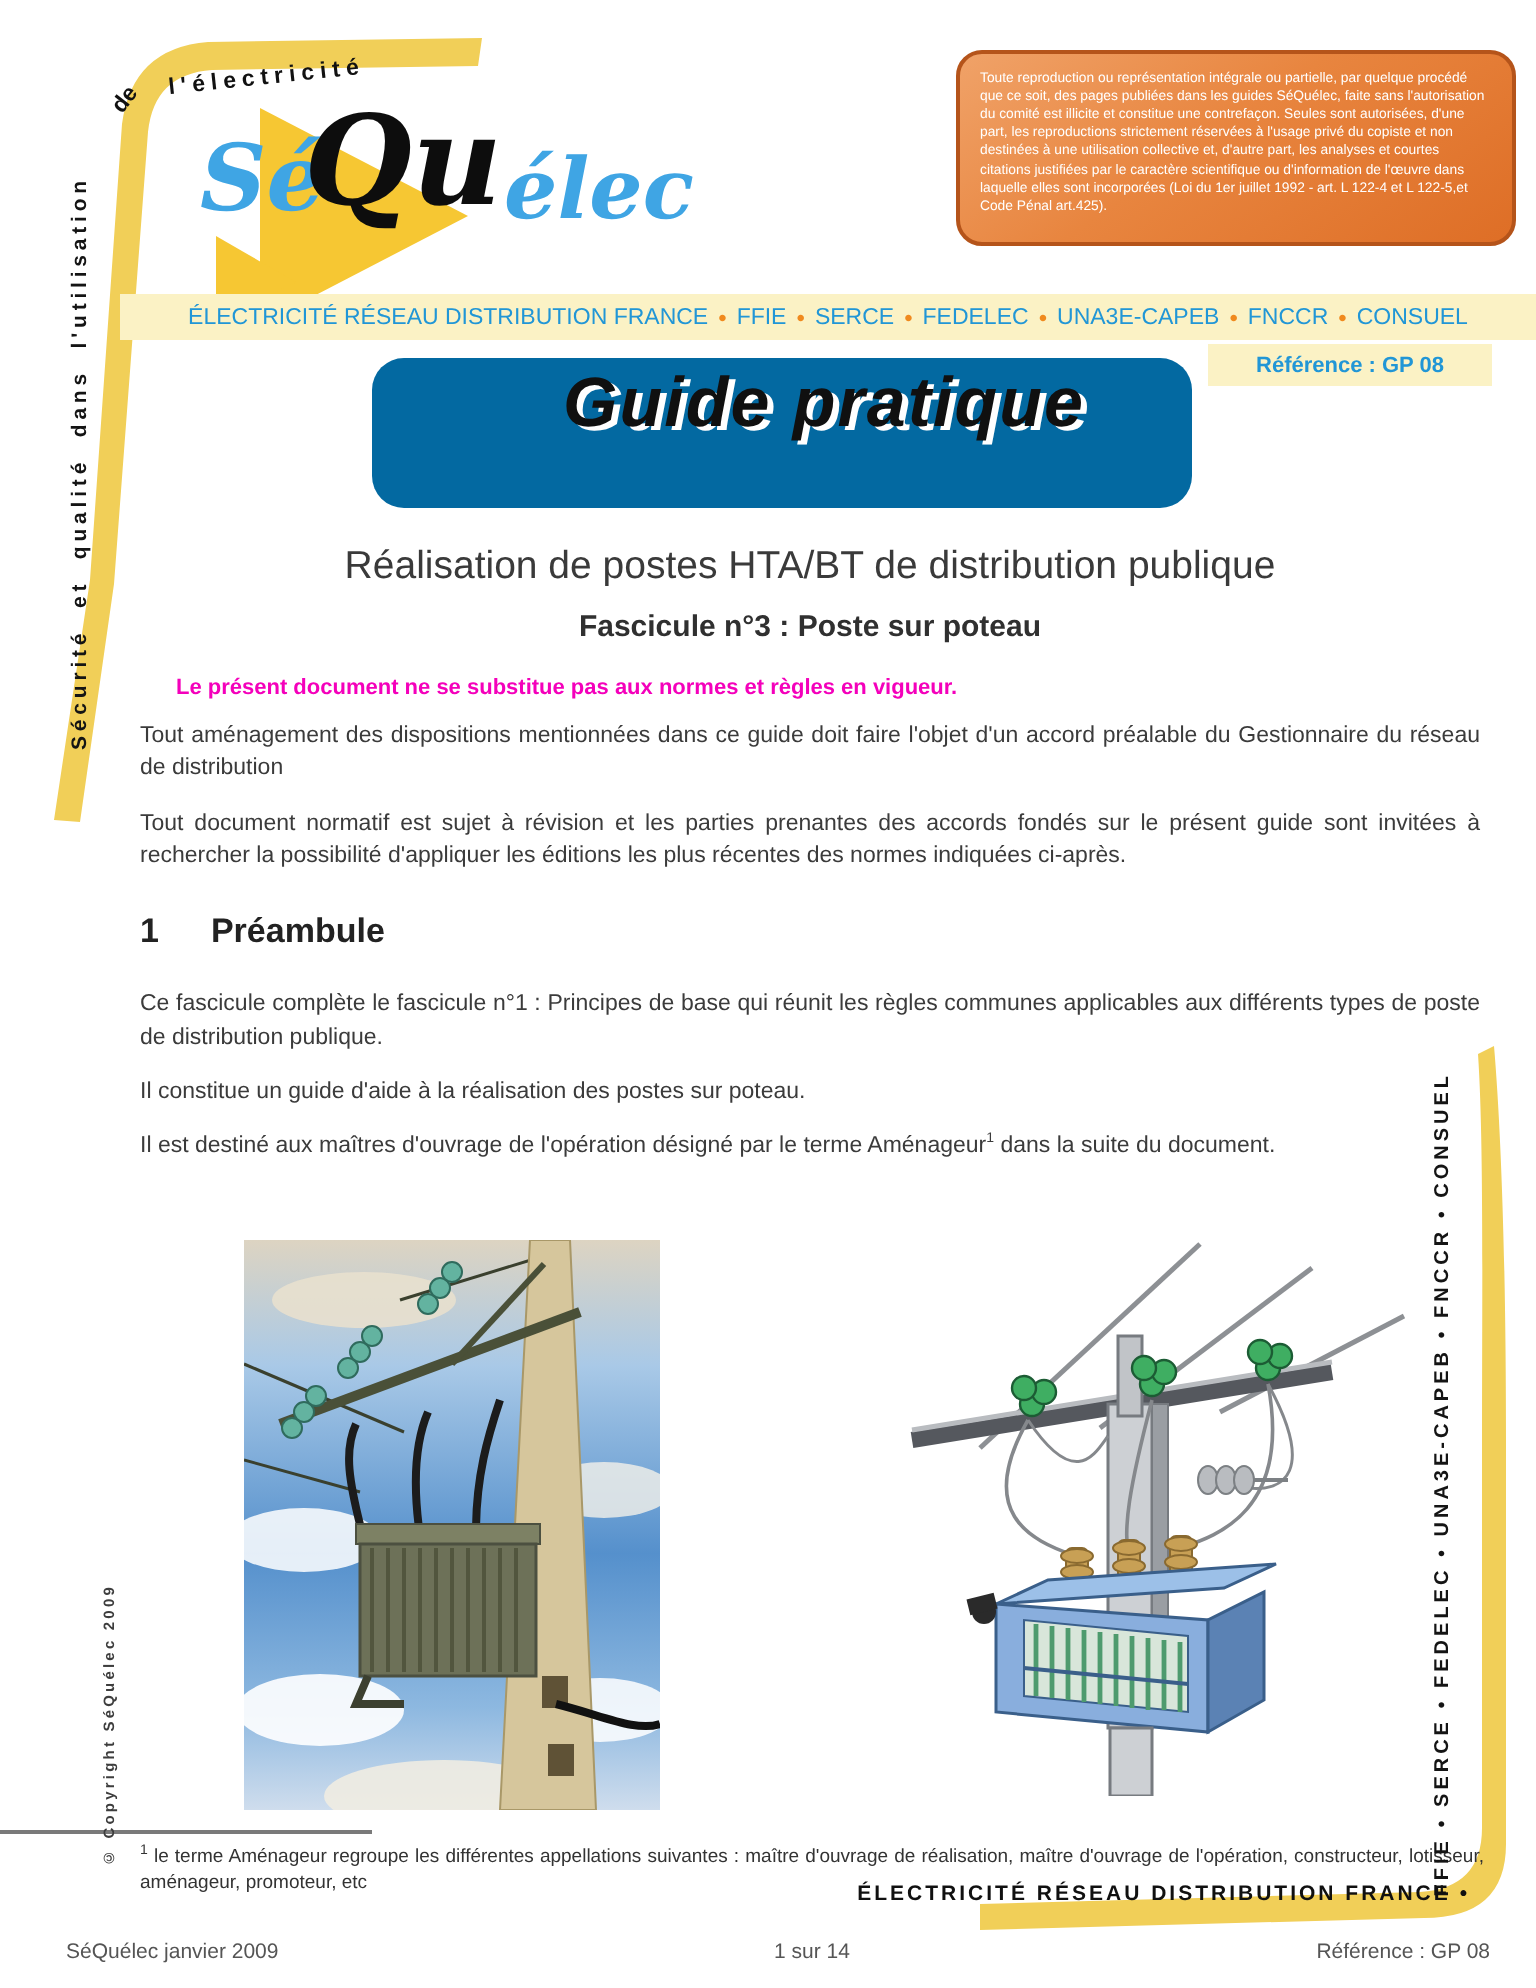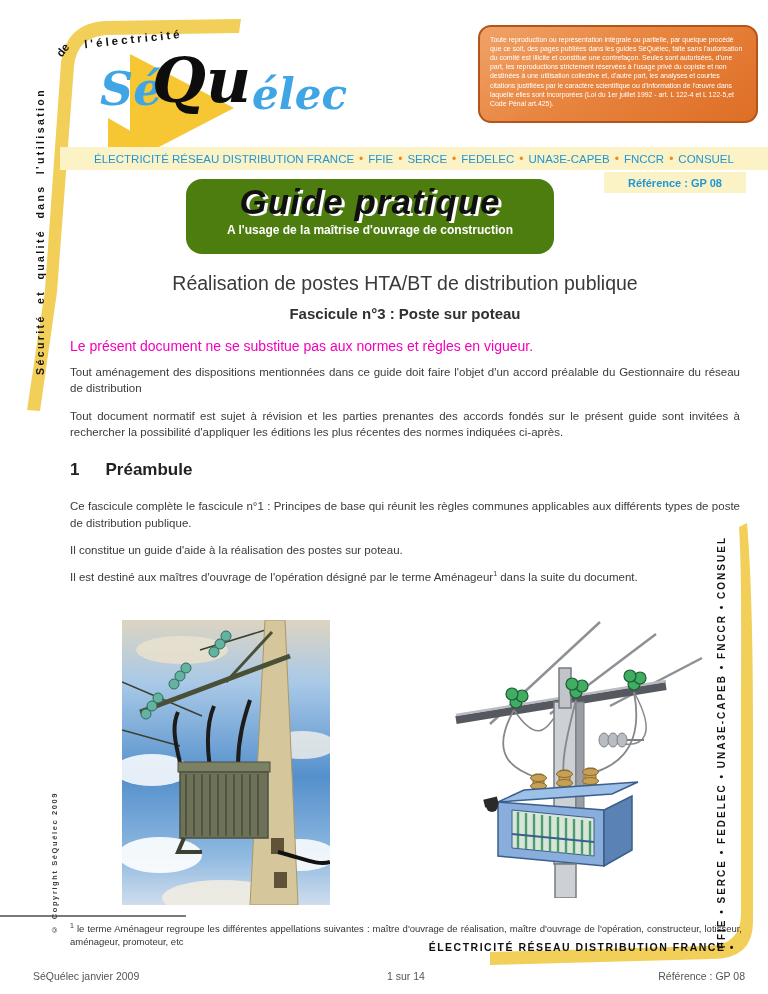--- a/index.html
+++ b/index.html
@@ -31,29 +31,29 @@
   .notice{position:absolute;left:478px;top:25px;width:280px;height:98px;box-sizing:border-box;background:linear-gradient(145deg,#F0A268 0%,#E8853F 45%,#DE6E26 100%);border:2px solid #B5541A;border-radius:13px;color:#ffffff;font-size:6.9px;line-height:1.32;padding:8px 10px;z-index:3;}
 
   
   .orgbar{position:absolute;left:60px;top:147px;width:708px;height:23px;background:#FBF2C5;display:flex;align-items:center;justify-content:center;font-weight:normal;font-size:11.5px;color:#2196D6;z-index:3;white-space:nowrap;}
   .orgbar .bullet{color:#F08A1E;margin:0 5px;font-size:12px;}
 
   
   .refbadge{position:absolute;left:604px;top:172px;width:142px;height:21px;background:#FBF2C5;display:flex;align-items:center;justify-content:center;font-weight:bold;font-size:11px;color:#2196D6;z-index:3;}
 
   
-  .guidebox{position:absolute;left:186px;top:179px;width:368px;height:75px;background:#4d7c0f;border-radius:16px;text-align:center;z-index:3;}
+  .guidebox{position:absolute;left:186px;top:179px;width:368px;height:75px;background:#0369a1;border-radius:16px;text-align:center;z-index:3;padding-left:42px;}
   .guidebox .gtitle{margin-top:3px;font-size:35px;font-weight:bold;font-style:italic;color:#101010;text-shadow:3px 2px 0 #ffffff;letter-spacing:1px;}
   .guidebox .gsub{margin-top:1px;font-size:12px;font-weight:bold;color:#ffffff;}
 
   
   .content{position:absolute;left:70px;top:272px;width:670px;z-index:3;color:#3b3b3b;}
   .doc-title{text-align:center;font-size:19.5px;color:#3a3a3a;margin:0 0 10px 0;font-weight:normal;}
   .doc-sub{text-align:center;font-size:15px;font-weight:bold;color:#303030;margin:0 0 16px 0;}
-  .warning{font-size:14px;font-weight:normal;color:#F400BB;margin:0 0 10px 0;}
+  .warning{font-size:11px;font-weight:bold;color:#F400BB;margin:0 0 10px 18px;}
   .para{font-size:11.5px;line-height:1.42;text-align:justify;margin:0 0 11px 0;}
   .h1{font-size:17px;font-weight:bold;color:#222;margin:20px 0 18px 0;}
   .h1 .num{margin-right:26px;}
   .b{font-weight:normal;}
   sup{font-size:7px;}
 
   
   .photo{position:absolute;left:122px;top:620px;width:208px;height:285px;z-index:3;}
   .illu{position:absolute;left:428px;top:606px;width:278px;height:292px;z-index:3;}
   .photo svg,.illu svg{width:100%;height:100%;display:block;}
@@ -114,21 +114,20 @@
     <span class="bullet">•</span>
     <span>FNCCR</span>
     <span class="bullet">•</span>
     <span>CONSUEL</span>
   </div>
 
   <div class="refbadge">Référence : GP 08</div>
 
   <div class="guidebox">
     <div class="gtitle">Guide pratique</div>
-    <div class="gsub">A l'usage de la maîtrise d'ouvrage de construction</div>
   </div>
 
   <div class="content">
     <h1 class="doc-title">Réalisation de postes HTA/BT de distribution publique</h1>
     <h2 class="doc-sub">Fascicule n°3 : Poste sur poteau</h2>
     <p class="warning">Le présent document ne se substitue pas aux normes et règles en vigueur.</p>
     <p class="para">Tout aménagement des dispositions mentionnées dans ce guide doit faire l'objet d'un accord préalable du Gestionnaire du réseau de distribution</p>
     <p class="para">Tout document normatif est sujet à révision et les parties prenantes des accords fondés sur le présent guide sont invitées à rechercher la possibilité d'appliquer les éditions les plus récentes des normes indiquées ci-après.</p>
     <div class="h1">
       <span class="num">1</span><span>Préambule</span>

